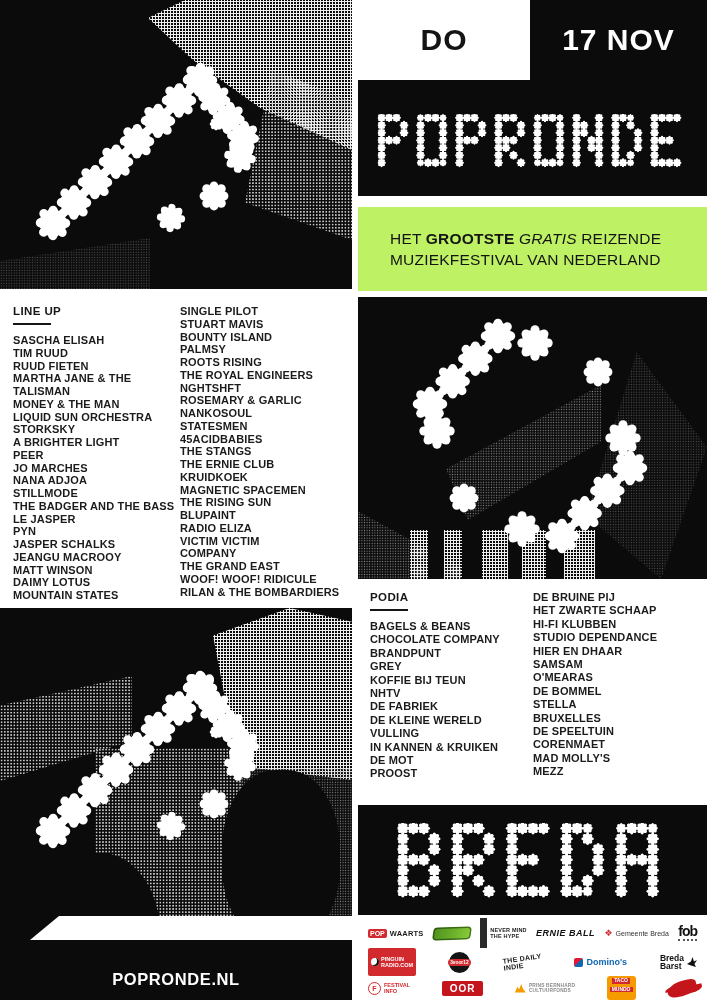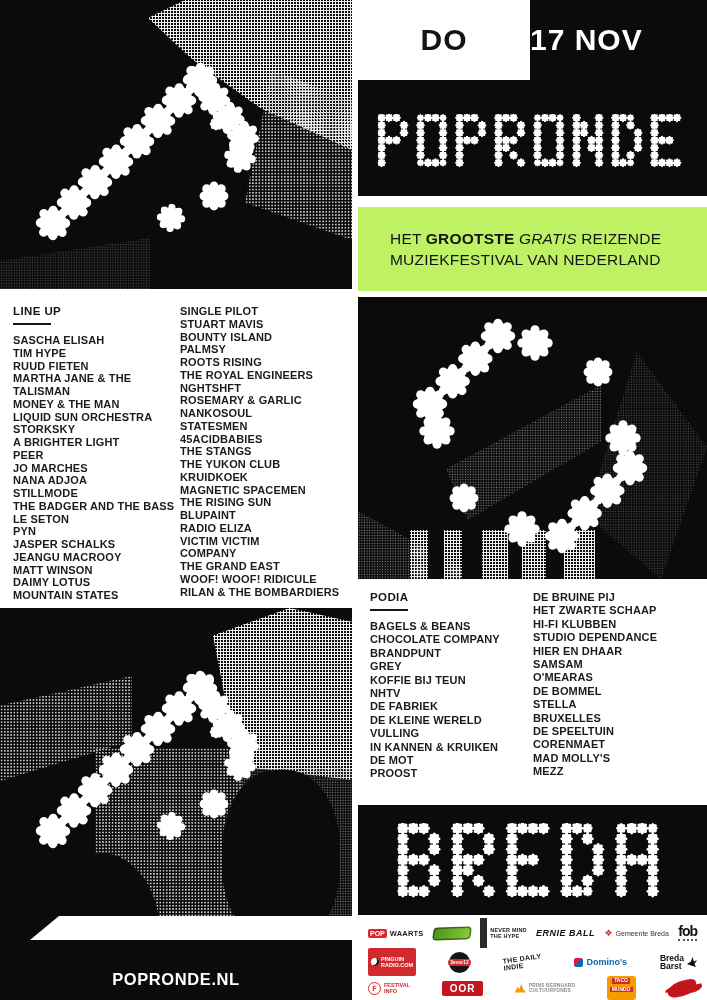--- a/index.html
+++ b/index.html
@@ -19,21 +19,21 @@
   
   #headSec{left:358px;top:0;width:349px;height:196px;background:#0b0b0b;}
   #subtitleSec{left:358px;top:207px;width:349px;height:84px;background:#bef264;color:#141414;}
   #photoC{left:358px;top:297px;width:349px;height:282px;}
   #podia{left:358px;top:579px;width:349px;height:221px;background:#fff;}
   #bredaSec{left:358px;top:805px;width:349px;height:110px;background:#0b0b0b;}
   #logosSec{left:358px;top:918px;width:349px;height:82px;background:#fff;}
   
   .daybox{position:absolute;left:0;top:0;width:172px;height:80px;background:#fff;display:flex;align-items:center;justify-content:center;}
   .daybox span{font-size:30px;font-weight:800;color:#141414;letter-spacing:1px;}
-  .datebox{position:absolute;left:172px;top:0;width:177px;height:80px;display:flex;align-items:center;}
+  .datebox{position:absolute;left:172px;top:0;width:177px;height:80px;display:flex;align-items:center;justify-content:center;}
   .datebox span{font-size:30px;font-weight:800;color:#fff;letter-spacing:1px;}
   .wordmark{position:absolute;left:50%;transform:translateX(-50%);}
   #logoPopronde{top:114px;}
   #logoBreda{top:18px;}
   
   #subtitleSec .stx{position:absolute;left:32px;top:22px;font-size:15.5px;line-height:20.5px;letter-spacing:.2px;}
   #subtitleSec b{font-weight:800;}
   
   .col{position:absolute;top:10px;}
   .panel-title{font-size:11.5px;font-weight:800;color:#161616;letter-spacing:.4px;}
@@ -271,34 +271,34 @@
         </g>
       </svg>
   </div>
 
   <div class="sec" id="lineup">
     <div class="col c1">
       <div class="panel-title">LINE UP</div>
       <div class="rule"></div>
       <div>
           <div class="li">SASCHA ELISAH</div>
-          <div class="li">TIM HYPE</div>
+          <div class="li">TIM RUUD</div>
           <div class="li">RUUD FIETEN</div>
           <div class="li">MARTHA JANE &amp; THE</div>
           <div class="li">TALISMAN</div>
           <div class="li">MONEY &amp; THE MAN</div>
           <div class="li">LIQUID SUN ORCHESTRA</div>
           <div class="li">STORKSKY</div>
           <div class="li">A BRIGHTER LIGHT</div>
           <div class="li">PEER</div>
           <div class="li">JO MARCHES</div>
           <div class="li">NANA ADJOA</div>
           <div class="li">STILLMODE</div>
           <div class="li">THE BADGER AND THE BASS</div>
-          <div class="li">LE SETON</div>
+          <div class="li">LE JASPER</div>
           <div class="li">PYN</div>
           <div class="li">JASPER SCHALKS</div>
           <div class="li">JEANGU MACROOY</div>
           <div class="li">MATT WINSON</div>
           <div class="li">DAIMY LOTUS</div>
           <div class="li">MOUNTAIN STATES</div>
         </div>
     </div>
     <div class="col c2">
       <div>
@@ -307,21 +307,21 @@
           <div class="li">BOUNTY ISLAND</div>
           <div class="li">PALMSY</div>
           <div class="li">ROOTS RISING</div>
           <div class="li">THE ROYAL ENGINEERS</div>
           <div class="li">NGHTSHFT</div>
           <div class="li">ROSEMARY &amp; GARLIC</div>
           <div class="li">NANKOSOUL</div>
           <div class="li">STATESMEN</div>
           <div class="li">45ACIDBABIES</div>
           <div class="li">THE STANGS</div>
-          <div class="li">THE YUKON CLUB</div>
+          <div class="li">THE ERNIE CLUB</div>
           <div class="li">KRUIDKOEK</div>
           <div class="li">MAGNETIC SPACEMEN</div>
           <div class="li">THE RISING SUN</div>
           <div class="li">BLUPAINT</div>
           <div class="li">RADIO ELIZA</div>
           <div class="li">VICTIM VICTIM</div>
           <div class="li">COMPANY</div>
           <div class="li">THE GRAND EAST</div>
           <div class="li">WOOF! WOOF! RIDICULE</div>
           <div class="li">RILAN &amp; THE BOMBARDIERS</div>

